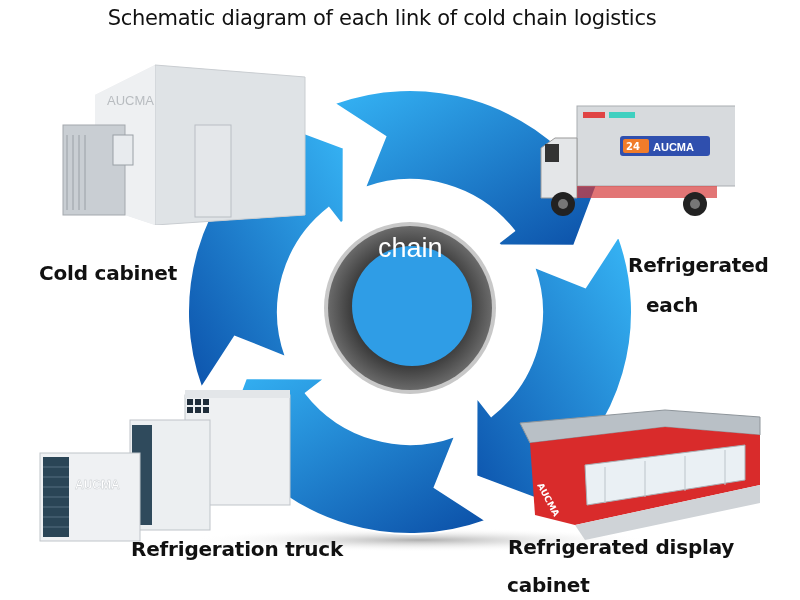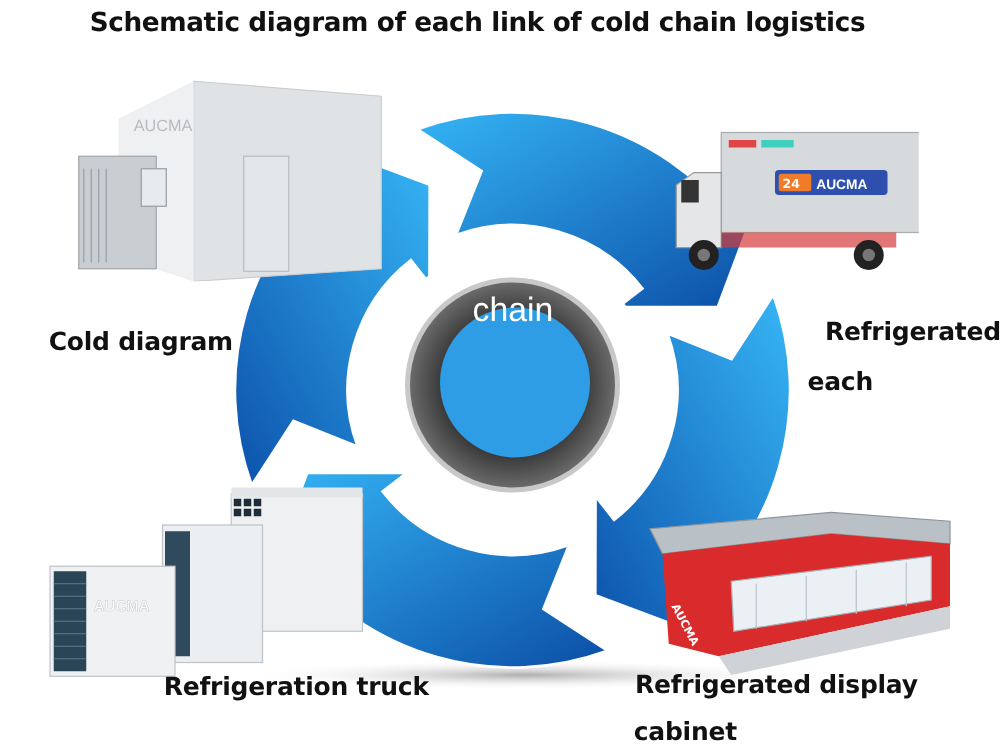--- a/index.html
+++ b/index.html
@@ -1,17 +1,17 @@
 <!DOCTYPE html>
 <html><head>
 <meta charset="utf-8">
 <style>
   html,body{margin:0;padding:0;background:#ffffff;}
   body{width:800px;height:600px;position:relative;overflow:hidden;font-family:"DejaVu Sans",sans-serif;}
-  .title{position:absolute;left:0;top:6px;width:764px;text-align:center;font-size:21px;font-weight:bold;color:#111;letter-spacing:-0.3px;}
+  .title{position:absolute;left:0;top:6px;width:764px;text-align:center;font-size:21px;font-weight:normal;color:#111;letter-spacing:-0.3px;}
   .label{position:absolute;font-weight:bold;color:#111;font-size:20px;line-height:38px;letter-spacing:-0.2px;}
   #cycle{position:absolute;left:0;top:0;}
   .center-text{position:absolute;left:378px;top:222px;color:#ffffff;font-family:"Liberation Sans",sans-serif;font-size:27px;line-height:52px;}
   .center-text div{height:52px;}
   .photo{position:absolute;}
 </style>
 </head>
 <body>
 
 <div class="title">Schematic diagram of each link of cold chain logistics</div>
@@ -61,41 +61,41 @@
   <g stroke="#9aa0a6" stroke-width="1">
     <line x1="12" y1="80" x2="12" y2="155"></line>
       <line x1="18" y1="80" x2="18" y2="155"></line>
       <line x1="24" y1="80" x2="24" y2="155"></line>
       <line x1="30" y1="80" x2="30" y2="155"></line>
   </g>
   <rect x="58" y="80" width="20" height="30" fill="#e8ebee" stroke="#9aa0a6"></rect>
   <text x="52" y="50" font-size="13" fill="#b8bcc0" font-family="Liberation Sans, sans-serif" id="csBrand">AUCMA</text>
 </svg>
 <div class="label" style="left:39px;top:254px">
-  <div>Cold diagram</div>
+  <div>Cold cabinet</div>
 </div>
 
 <svg class="photo" style="left:535px;top:98px" width="200" height="120">
   <rect x="42" y="8" width="168" height="80" fill="#d7dadd" stroke="#a9adb1"></rect>
   <rect x="48" y="14" width="22" height="6" fill="#e04444"></rect>
   <rect x="74" y="14" width="26" height="6" fill="#3fd0c0"></rect>
   <polygon points="100,55 110,42 160,42 155,48 114,48" fill="#3fc7c2"></polygon>
   <rect x="85" y="38" width="90" height="20" rx="3" fill="#2f4fae"></rect>
   <rect x="88" y="41" width="26" height="14" rx="2" fill="#f07c2a"></rect>
   <text x="91" y="52" font-size="10" fill="#ffffff" font-weight="bold" id="truckBadge">24</text>
   <text x="118" y="53" font-size="11" fill="#ffffff" font-weight="bold" font-family="Liberation Sans, sans-serif" id="truckBrand">AUCMA</text>
   <polygon points="6,50 20,40 42,40 42,100 6,100" fill="#e4e6e8" stroke="#999"></polygon>
   <rect x="10" y="46" width="14" height="18" fill="#333"></rect>
   <rect x="42" y="88" width="140" height="12" fill="#d63b3b" opacity="0.7"></rect>
   <circle cx="28" cy="106" r="12" fill="#222"></circle>
     <circle cx="28" cy="106" r="5" fill="#777"></circle>
   <circle cx="160" cy="106" r="12" fill="#222"></circle>
     <circle cx="160" cy="106" r="5" fill="#777"></circle>
 </svg>
-<div class="label" style="left:660px;top:246px">
+<div class="label" style="left:628px;top:246px">
   <div>Refrigerated</div>
 </div>
 <div class="label" style="left:646px;top:286px">
   <div>each</div>
 </div>
 
 <svg class="photo" style="left:515px;top:405px" width="250" height="140">
   <polygon points="5,18 150,5 245,12 245,30 150,22 15,38" fill="#b9c0c6" stroke="#8e959b"></polygon>
   <polygon points="15,38 150,22 245,30 245,80 60,120 20,110" fill="#d92b2b"></polygon>
   <polygon points="70,60 230,40 230,75 72,100" fill="#eaf0f4" stroke="#a9b0b6"></polygon>

